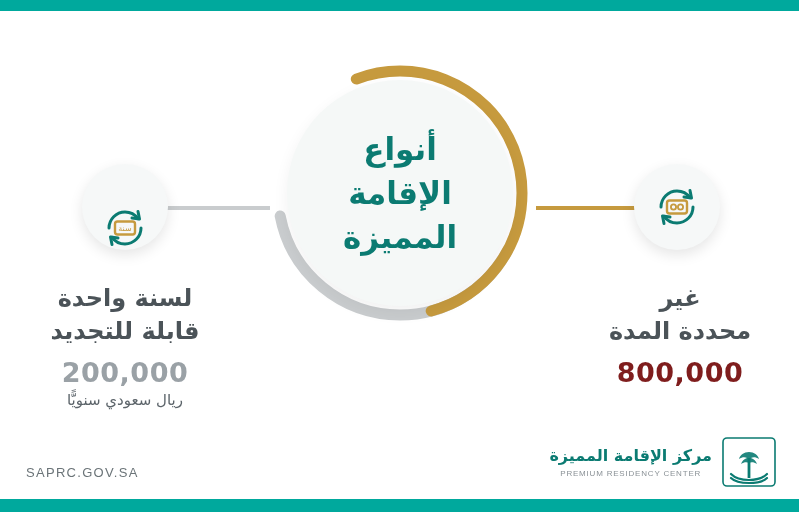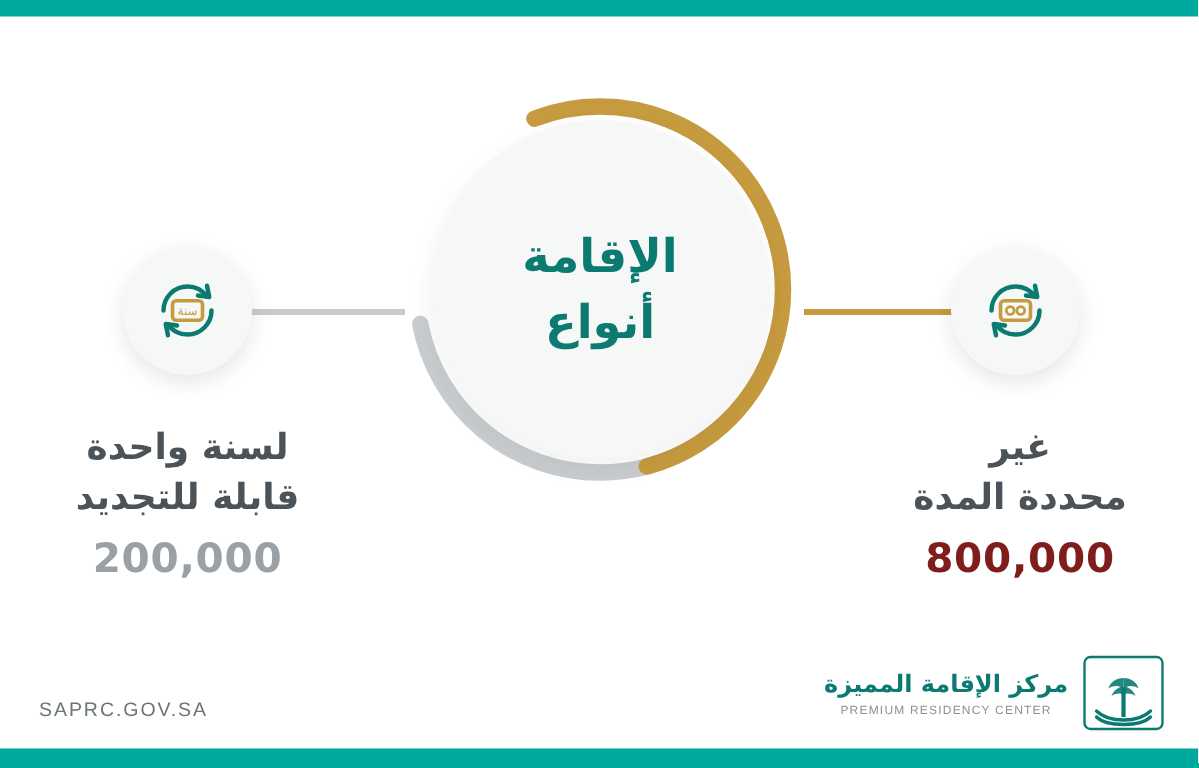--- a/index.html
+++ b/index.html
@@ -85,21 +85,21 @@
   .node {
     position: absolute;
     width: 86px; height: 86px;
     border-radius: 50%;
     background: #f6f8f8;
     box-shadow: 0 5px 14px rgba(0,0,0,0.10);
     display: flex;
     align-items: center;
     justify-content: center;
   }
-  .node-left  { left: 82px;  top: 164px; }
+  .node-left  { left: 82px;  top: 164px; align-items: flex-end; }
   .node-right { left: 634px; top: 164px; }
 
   .node-icon { width: 52px; height: 44px; display:block; }
 
   
   .side {
     position: absolute;
     width: 240px;
     text-align: center;
   }
@@ -174,42 +174,44 @@
   <div class="connector conn-left"></div>
   <div class="connector conn-right"></div>
 
   <div class="center-wrap">
     <svg class="center-ring" viewBox="0 0 270 270">
       <circle cx="135" cy="135" r="122" fill="none" stroke="#c9ccce" stroke-width="11" stroke-linecap="round" stroke-dasharray="300 470" stroke-dashoffset="-60"></circle>
       <circle cx="135" cy="135" r="122" fill="none" stroke="#c69a3e" stroke-width="11" stroke-linecap="round" stroke-dasharray="400 370" stroke-dashoffset="240"></circle>
     </svg>
     <div class="center-disc"></div>
     <div class="center-text">
+      <span>أنواع</span>
       <span>الإقامة</span>
-      <span>أنواع</span>
+      <span>المميزة</span>
     </div>
   </div>
 
   <div class="node node-left">
     <svg class="node-icon" viewBox="0 0 52 44">
       <path d="M10 22a16 16 0 0 1 16-16 16 16 0 0 1 13 6.7" fill="none" stroke="#0b7b72" stroke-width="3" stroke-linecap="round"></path>
       <path d="M42 22a16 16 0 0 1-16 16A16 16 0 0 1 13 31.3" fill="none" stroke="#0b7b72" stroke-width="3" stroke-linecap="round"></path>
       <path d="M39 5.5 L40.5 13 L33 12" fill="none" stroke="#0b7b72" stroke-width="3" stroke-linecap="round" stroke-linejoin="round"></path>
       <path d="M13 38.5 L11.5 31 L19 32" fill="none" stroke="#0b7b72" stroke-width="3" stroke-linecap="round" stroke-linejoin="round"></path>
       <rect x="16" y="15.5" width="20" height="13" rx="2.5" fill="none" stroke="#c69a3e" stroke-width="2.4"></rect>
       <text x="26" y="25" font-size="8" fill="#c69a3e" text-anchor="middle" font-family="DejaVu Sans, sans-serif">سنة</text>
     </svg>
   </div>
 
   <div class="side side-left">
     <div class="side-title">
       <div>لسنة واحدة</div>
       <div>قابلة للتجديد</div>
     </div>
     <div class="side-amount amount-grey">200,000</div>
+    <div class="side-unit">ريال سعودي سنويًّا</div>
   </div>
 
   <div class="node node-right">
     <svg class="node-icon" viewBox="0 0 52 44">
       <path d="M10 22a16 16 0 0 1 16-16 16 16 0 0 1 13 6.7" fill="none" stroke="#0b7b72" stroke-width="3" stroke-linecap="round"></path>
       <path d="M42 22a16 16 0 0 1-16 16A16 16 0 0 1 13 31.3" fill="none" stroke="#0b7b72" stroke-width="3" stroke-linecap="round"></path>
       <path d="M39 5.5 L40.5 13 L33 12" fill="none" stroke="#0b7b72" stroke-width="3" stroke-linecap="round" stroke-linejoin="round"></path>
       <path d="M13 38.5 L11.5 31 L19 32" fill="none" stroke="#0b7b72" stroke-width="3" stroke-linecap="round" stroke-linejoin="round"></path>
       <rect x="16" y="15.5" width="20" height="13" rx="2.5" fill="none" stroke="#c69a3e" stroke-width="2.4"></rect>
       <circle cx="22.5" cy="22" r="2.6" fill="none" stroke="#c69a3e" stroke-width="1.8"></circle>

